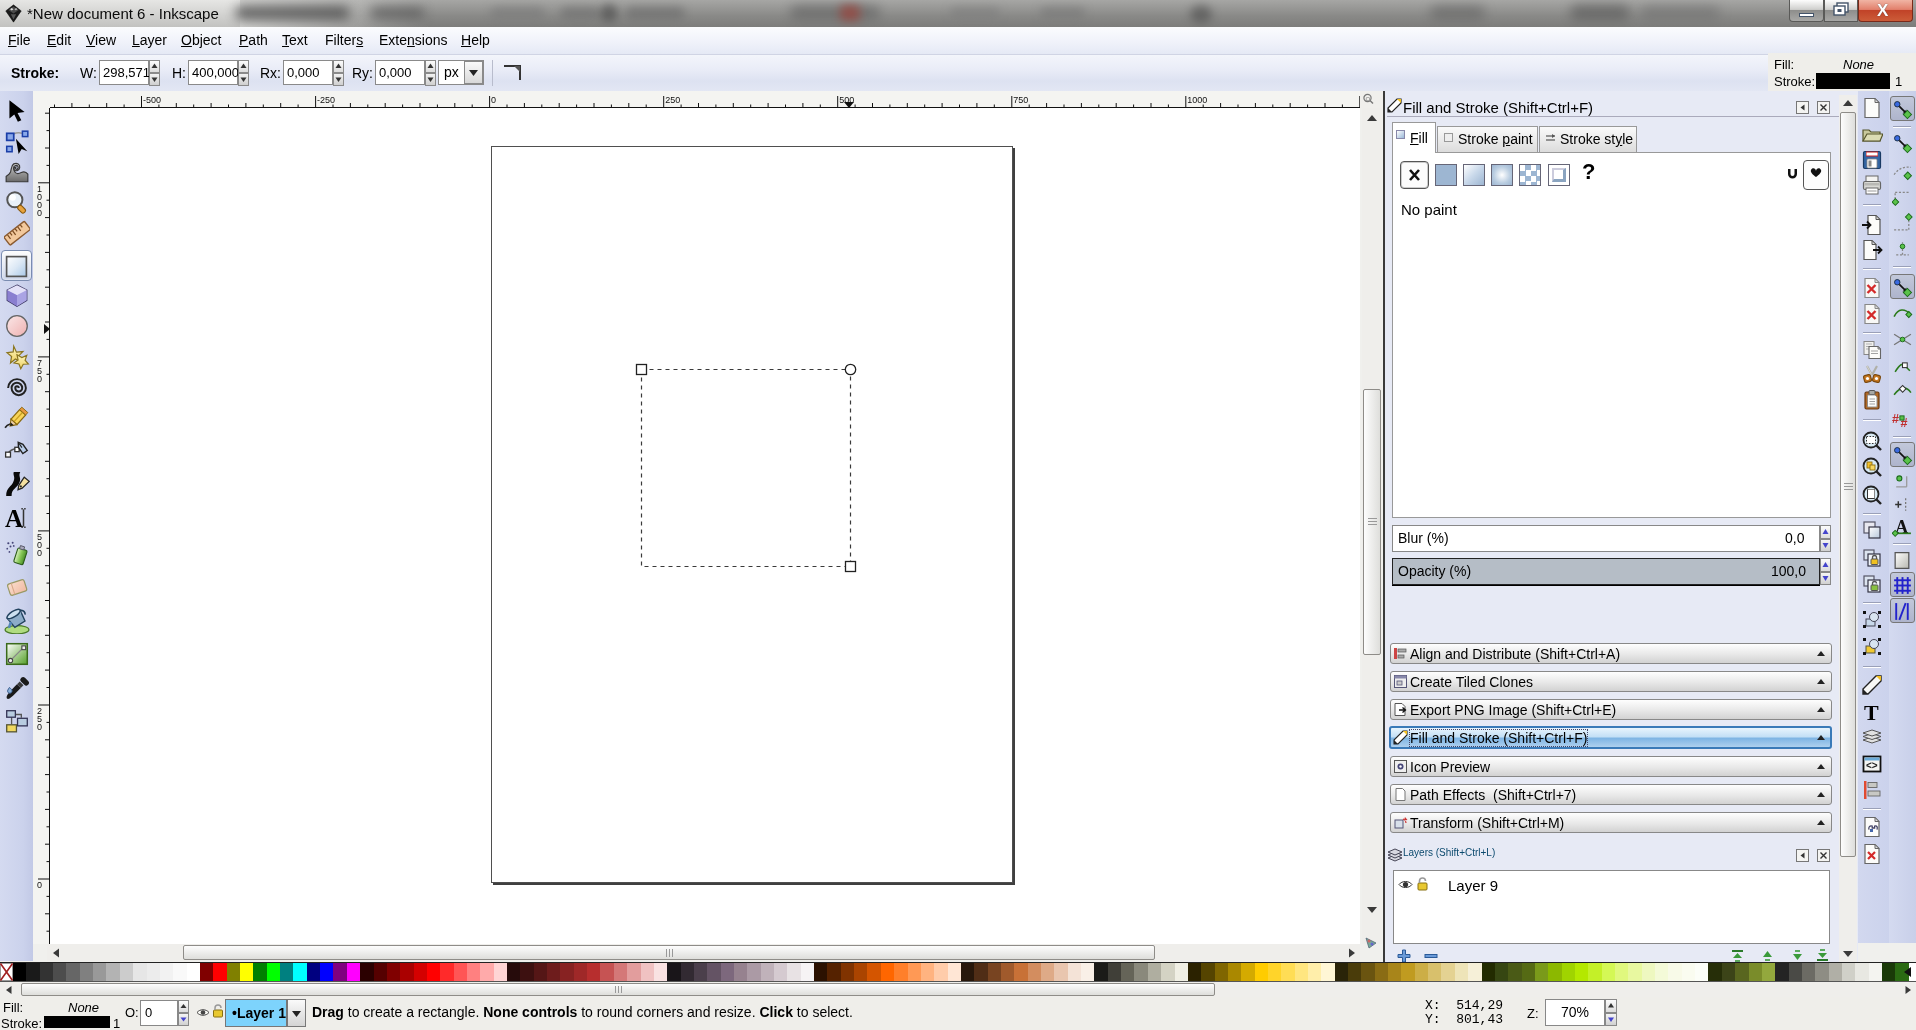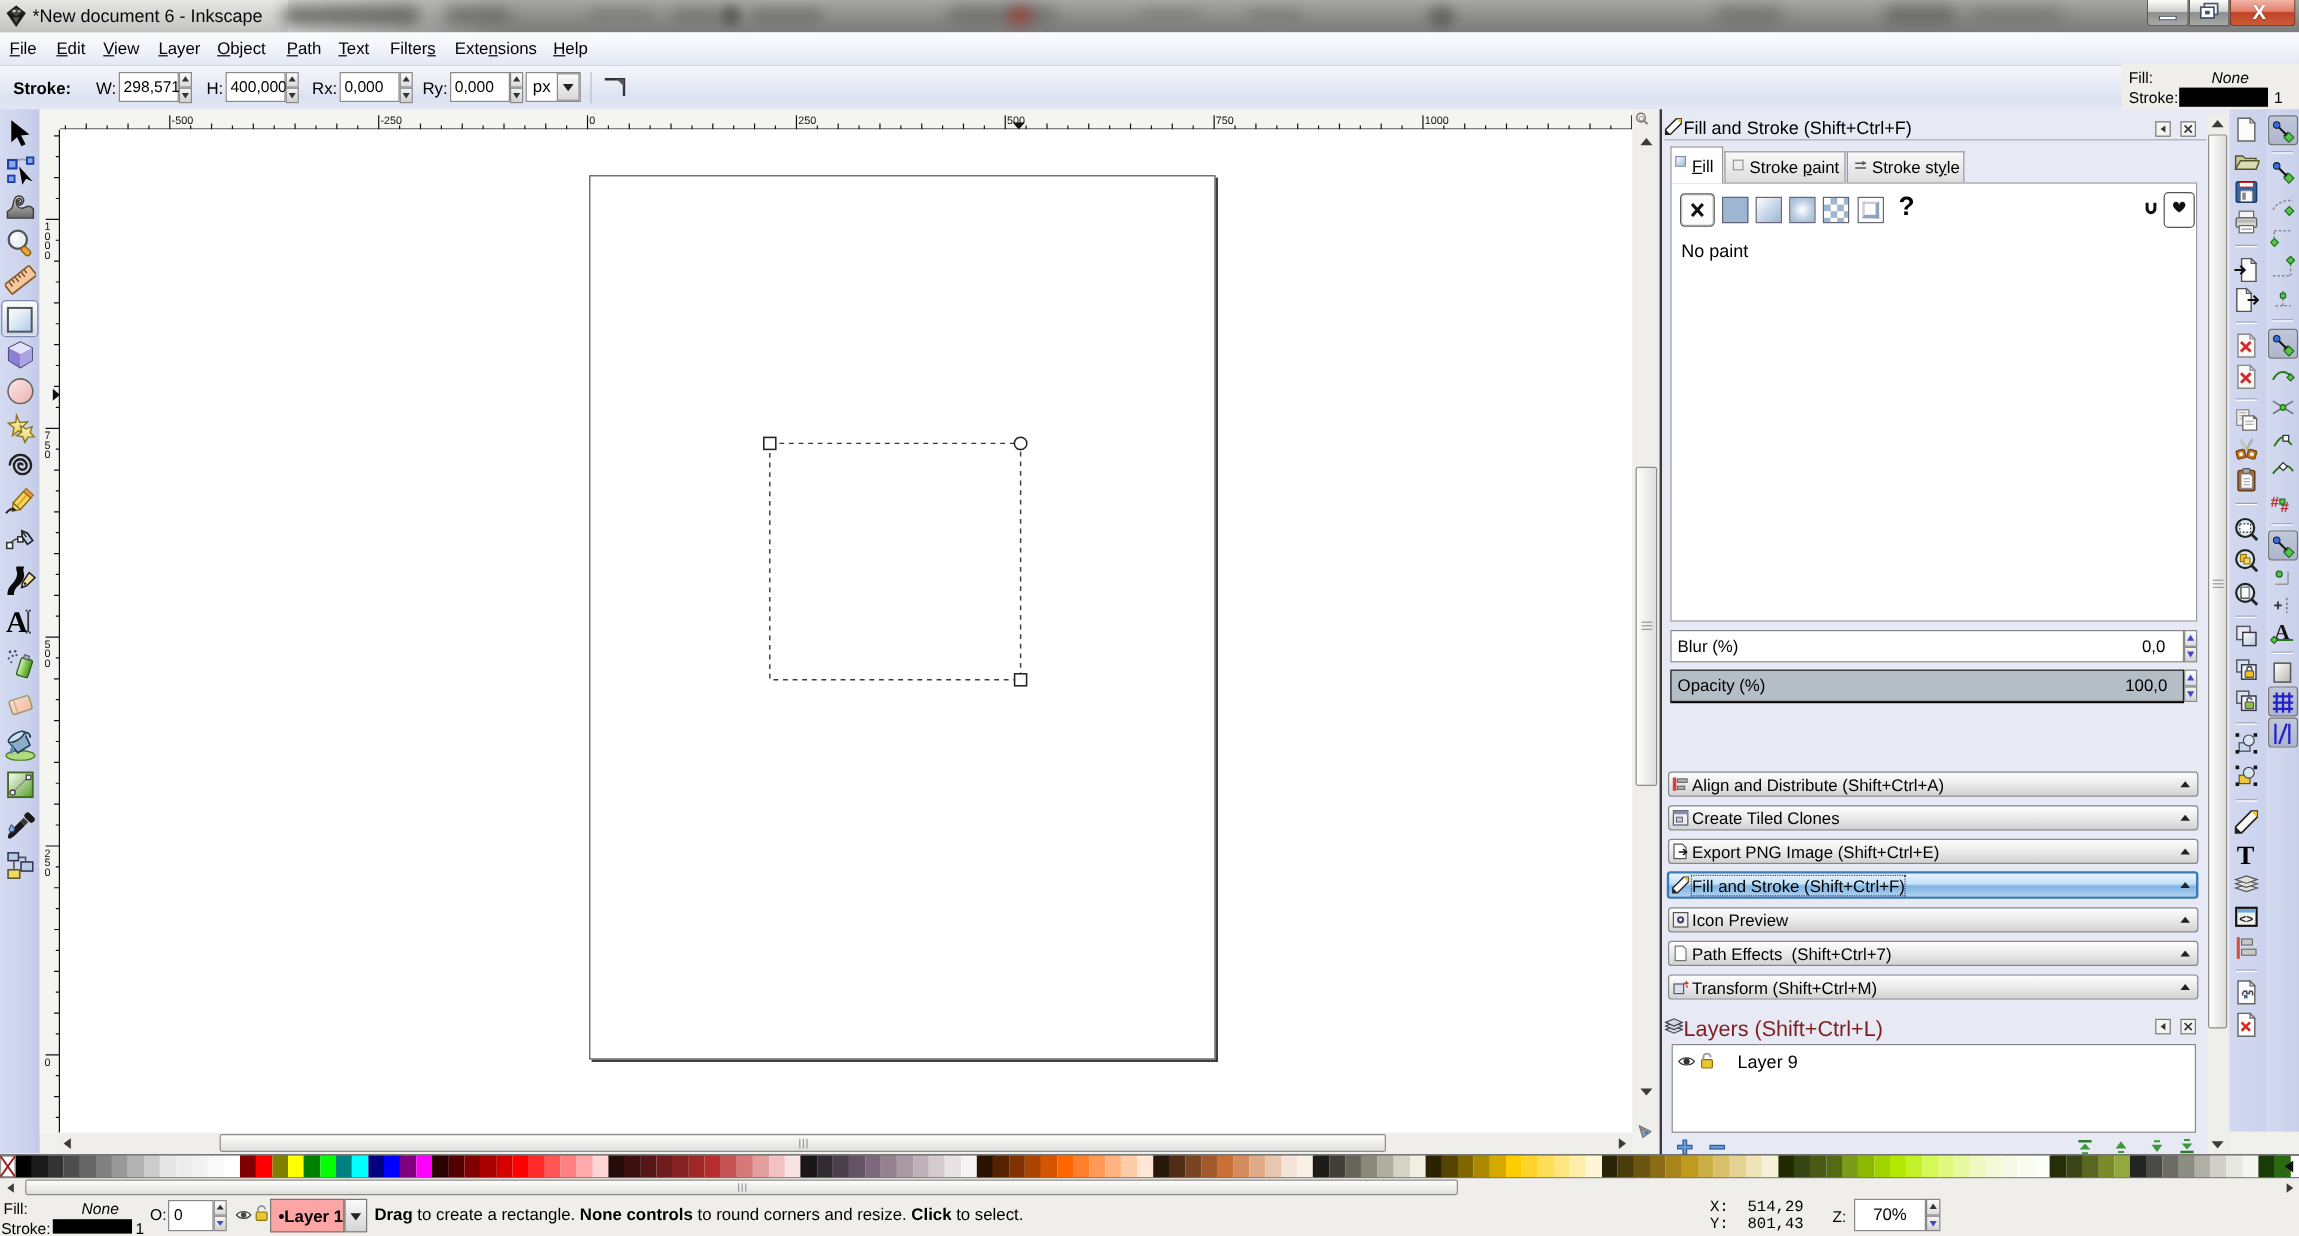--- a/index.html
+++ b/index.html
@@ -672,21 +672,21 @@
     <path d="M12 2 L14.5 5 L11 5.5 Z" fill="#c33"></path>
   </svg>
 <div class="abs" style="left:1410px;top:815px;font-size:14px;color:#000">Transform (Shift+Ctrl+M)</div>
 <svg class="abs" style="left:1387px;top:848px" width="16" height="15" viewBox="0 0 16 15">
     <g fill="#d8d8e0" stroke="#445" stroke-width="1">
       <path d="M1 10 L8 7 L15 10 L8 13 Z"></path>
       <path d="M1 7 L8 4 L15 7 L8 10 Z"></path>
       <path d="M1 4 L8 1 L15 4 L8 7 Z"></path>
     </g>
   </svg>
-<div class="abs" style="left:1403px;top:847px;font-size:18px;color:#7f1d1d">Layers (Shift+Ctrl+L)</div>
+<div class="abs" style="left:1403px;top:847px;font-size:10px;color:#0c4a6e">Layers (Shift+Ctrl+L)</div>
 <div class="abs" style="left:1796px;top:849px;width:13px;height:13px;border:1px solid #777;background:#f4f4f2">
     <svg width="11" height="11" viewBox="0 0 11 11">
       <path d="M7.5 2.5 L3.5 5.5 L7.5 8.5 Z" fill="#333"></path>
     </svg>
   </div>
 <div class="abs" style="left:1817px;top:849px;width:13px;height:13px;border:1px solid #777;background:#f4f4f2">
     <svg width="11" height="11" viewBox="0 0 11 11">
       <path d="M2.5 2.5 L8.5 8.5 M8.5 2.5 L2.5 8.5" stroke="#333" stroke-width="1.4"></path>
     </svg>
   </div>
@@ -1221,21 +1221,21 @@
       </svg>
     </div>
  <svg class="abs" style="left:196px;top:9px" width="14" height="13" viewBox="0 0 14 13">
       <path d="M1 6.5 C4 2.8 10 2.8 13 6.5 C10 10.2 4 10.2 1 6.5 Z" fill="#f8f8f4" stroke="#444" stroke-width="1"></path>
       <circle cx="7" cy="6.5" r="2.3" fill="#444"></circle>
     </svg>
  <svg class="abs" style="left:212px;top:7px" width="12" height="15" viewBox="0 0 12 15">
       <rect x="1.5" y="6" width="9" height="7" rx="1" fill="#e8c830" stroke="#887010" stroke-width="1"></rect>
       <path d="M3 6 L3 4 A3 3 0 0 1 9 4" fill="none" stroke="#999" stroke-width="1.5"></path>
     </svg>
- <div class="abs" style="left:225px;top:2px;width:62px;height:28px;background:#fca5a5;border:1px solid #777;font-size:14px;font-weight:bold;padding:5px 0 0 6px">•Layer 1</div>
+ <div class="abs" style="left:225px;top:2px;width:62px;height:28px;background:#7dd3fc;border:1px solid #777;font-size:14px;font-weight:bold;padding:5px 0 0 6px">•Layer 1</div>
  <div class="abs" style="left:287px;top:2px;width:19px;height:28px;background:linear-gradient(#fafafa,#d4d4d4);border:1px solid #777">
       <svg width="17" height="26" viewBox="0 0 17 26">
         <path d="M4 11 L13 11 L8.5 17 Z" fill="#222"></path>
       </svg>
     </div>
  <div class="abs" style="left:312px;top:7px;font-size:14px;color:#000"><b>Drag</b> to create a rectangle. <b>None controls</b> to round corners and resize. <b>Click</b> to select.</div>
  <div class="abs" style="left:1425px;top:1px;font-size:13px;font-family:'Liberation Mono',monospace">X:&nbsp;&nbsp;514,29</div>
  <div class="abs" style="left:1425px;top:15px;font-size:13px;font-family:'Liberation Mono',monospace">Y:&nbsp;&nbsp;801,43</div>
  <div class="abs" style="left:1527px;top:9px;font-size:13px">Z:</div>
  <div class="abs" style="left:1545px;top:2px;width:60px;height:27px;background:#fff;border:1px solid #888;font-size:14px;text-align:center;padding-top:4px">70%</div>

